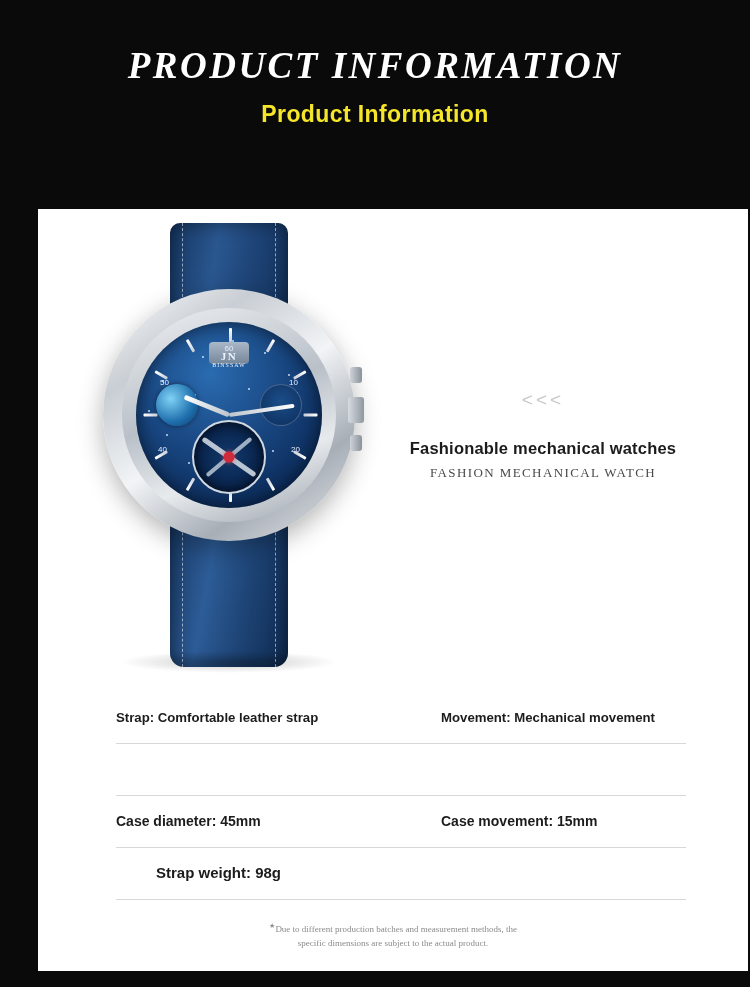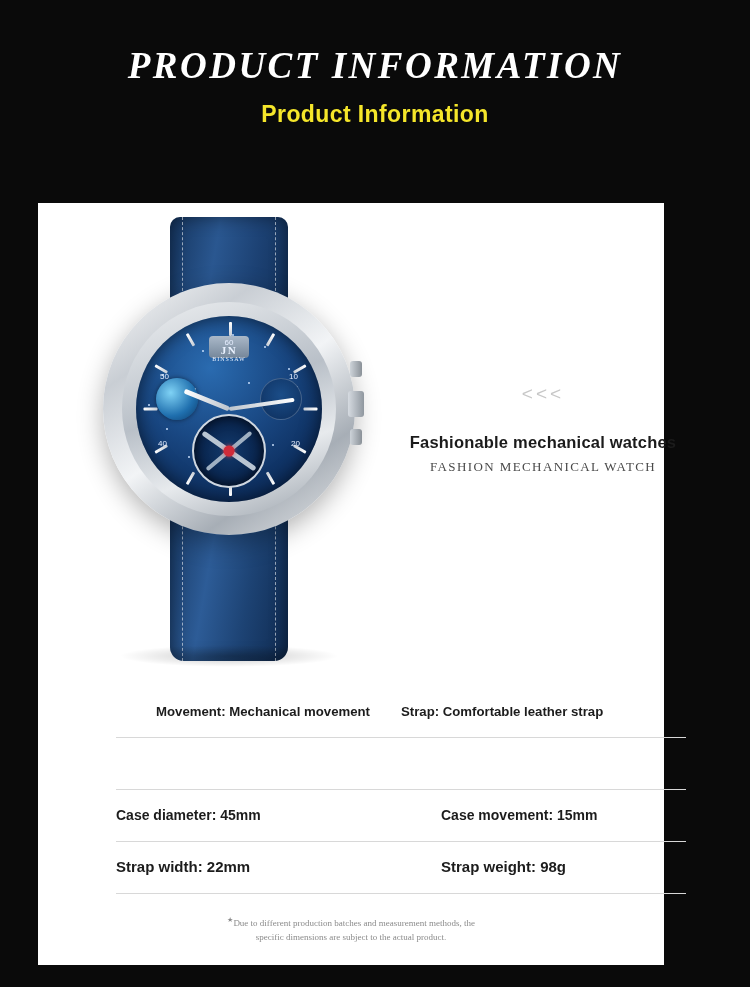--- a/index.html
+++ b/index.html
@@ -33,22 +33,22 @@
     color: #f5e62a;
     font-size: 23px;
     font-weight: bold;
     letter-spacing: 0.4px;
   }
 
   
   .card {
     position: absolute;
     left: 38px;
-    top: 203px;
-    width: 626px;
+    top: 209px;
+    width: 710px;
     height: 762px;
     background: #ffffff;
     text-decoration: underline;
   }
 
   
   .hero {
     position: relative;
     height: 470px;
   }
@@ -396,31 +396,30 @@
 
     <div class="hero-text">
       <div class="chevrons">&lt;&lt;&lt;</div>
       <div class="hero-h">Fashionable mechanical watches</div>
       <div class="hero-sub">FASHION MECHANICAL WATCH</div>
     </div>
   </div>
 
   <div class="specs">
     <div class="spec-row r1">
+      <div class="spec-cell">Strap: Comfortable leather strap</div>
       <div class="spec-cell right">Movement: Mechanical movement</div>
-      <div class="spec-cell">Strap: Comfortable leather strap</div>
     </div>
     <div class="spec-row r2">
     </div>
     <div class="spec-row r3">
       <div class="spec-cell">Case diameter: 45mm</div>
       <div class="spec-cell right">Case movement: 15mm</div>
     </div>
     <div class="spec-row r4">
-      <div class="spec-cell">Strap width: 22mm</div>
       <div class="spec-cell right">Strap weight: 98g</div>
     </div>
   </div>
 
   <div class="note">
     <span class="star-mark">★</span><span>Due to different production batches and measurement methods, the</span><br>
     <span>specific dimensions are subject to the actual product.</span>
   </div>
 </div>
 

